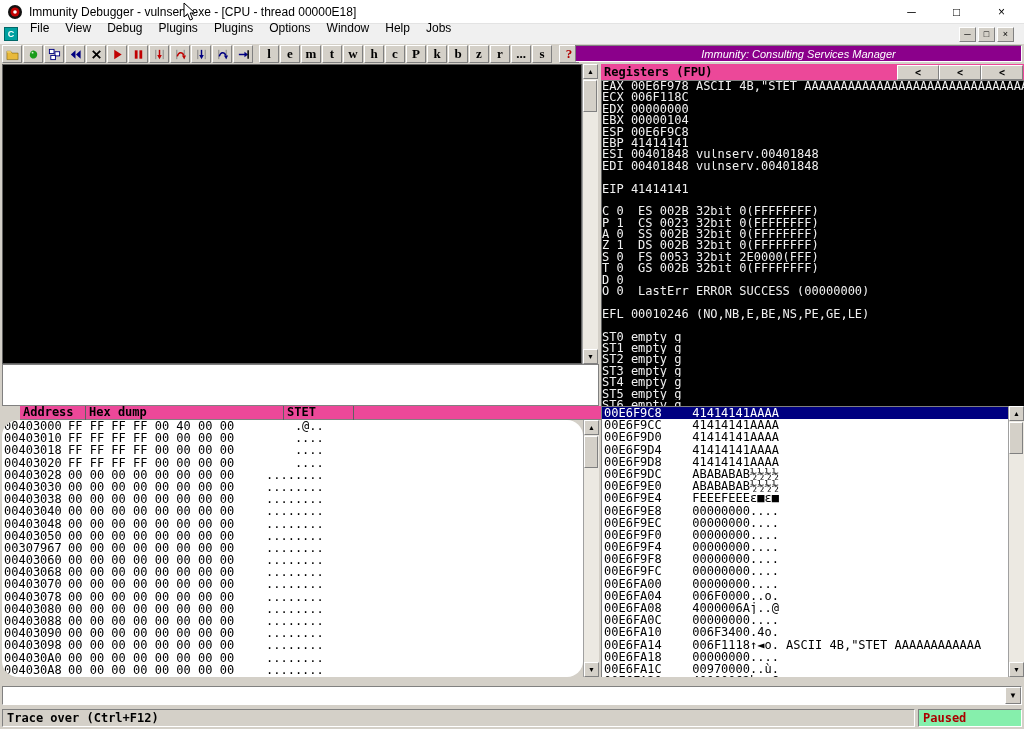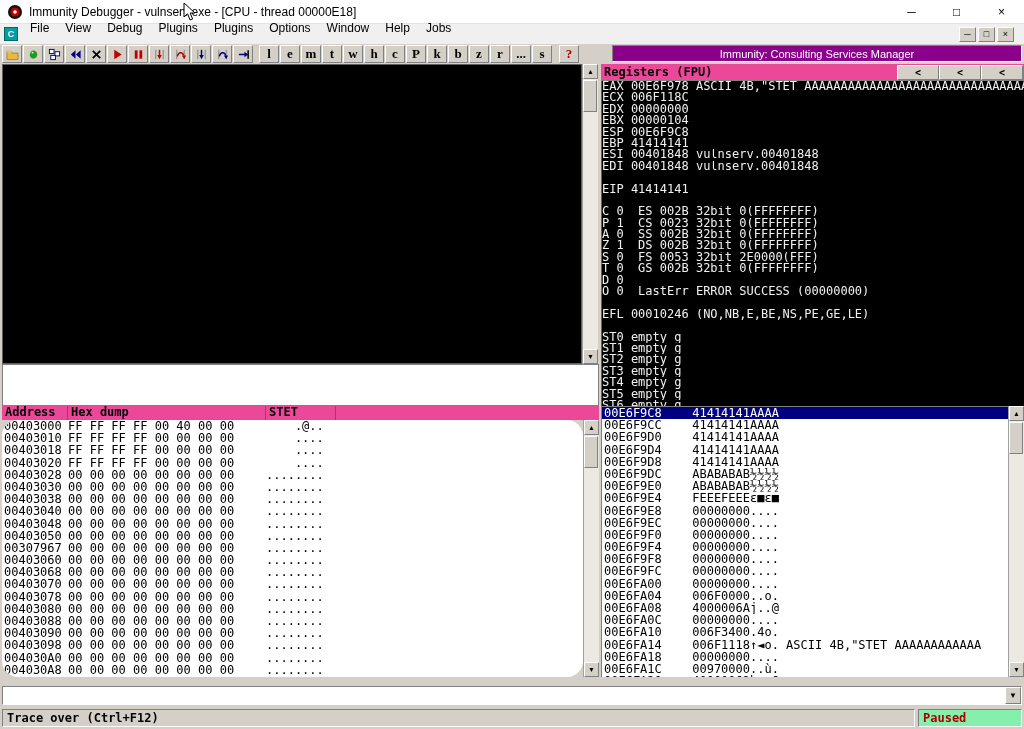--- a/index.html
+++ b/index.html
@@ -21,34 +21,34 @@
   .menu-item { padding:0 8px; font-size:12px; line-height:20px; color:#000; cursor:default; }
   .mdi-controls { margin-left:auto; display:flex; gap:2px; margin-right:10px; }
   .mdi-btn { width:17px; height:15px; background:#d4d0c8; border:1px solid; border-color:#fff #808080 #808080 #fff; font-size:9px; display:flex; align-items:center; justify-content:center; color:#000; }
 
   
   .toolbar { position:absolute; left:0; top:44px; width:1024px; height:20px; background:#d4d0c8; display:flex; align-items:center; padding-left:2px; }
   .tb-btn { width:20px; height:18px; background:#d4d0c8; border:1px solid; border-color:#ffffff #808080 #808080 #ffffff; display:flex; align-items:center; justify-content:center; margin-right:1px; flex:0 0 auto; }
   .tb-sep { width:5px; height:18px; flex:0 0 auto; }
   .letter-btn { font-family:"Liberation Serif", serif; font-weight:bold; font-size:13px; color:#000; }
   .letter-btn:last-child { margin-left:6px; color:#b00000; }
-  .banner { position:absolute; right:2px; top:1px; width:410px; height:17px; background:#8b008b; border:1px solid; border-color:#808080 #ffffff #ffffff #808080; color:#ffffff; font-size:11px; display:flex; align-items:center; justify-content:center; }
+  .banner { position:absolute; right:2px; top:1px; width:447px; height:17px; background:#8b008b; border:1px solid; border-color:#808080 #ffffff #ffffff #808080; color:#ffffff; font-style:italic; font-size:11px; display:flex; align-items:center; justify-content:center; }
 
   
   .mono { font-family:"DejaVu Sans Mono", monospace; }
   .pane-hdr { background:#ec4899; border-bottom:1px solid #808080; font-family:"DejaVu Sans Mono", monospace; font-weight:bold; font-size:12px; color:#000; }
 
   
   .disasm { position:absolute; left:2px; top:64px; width:580px; height:300px; background:#000; border:1px solid #606060; }
 
   
   .infopane { position:absolute; left:2px; top:364px; width:597px; height:42px; background:#fff; border:1px solid #808080; }
 
   
-  .dump-hdr { position:absolute; left:2px; top:406px; width:597px; height:14px; display:flex; }
+  .dump-hdr { position:absolute; left:20px; top:406px; width:597px; height:14px; display:flex; }
   .dump-hdr .cell { padding-left:3px; border-right:1px solid #606060; line-height:13px; height:14px; white-space:nowrap; overflow:hidden; }
   .dh-addr { width:66px; } .dh-hex { width:198px; } .dh-ascii { width:70px; } .dh-fill { flex:1; border-right:none !important; }
   .dump-body { position:absolute; left:2px; top:420px; width:581px; height:257px; background:#fff; overflow:hidden;border-radius:16px; }
   .dump-row { display:flex; height:12.2px; line-height:12.2px; font-size:12px; color:#000; white-space:pre; }
   .dump-addr { width:66px; padding-left:2px; } .dump-hex { width:198px; } .dump-ascii { flex:1; }
 
   
   .reg-hdr { position:absolute; left:601px; top:64px; width:423px; height:17px; display:flex; align-items:center; }
   .reg-title { padding-left:3px; flex:1; }
   .reg-hdr-btns { display:flex; height:15px; margin-right:1px; }

